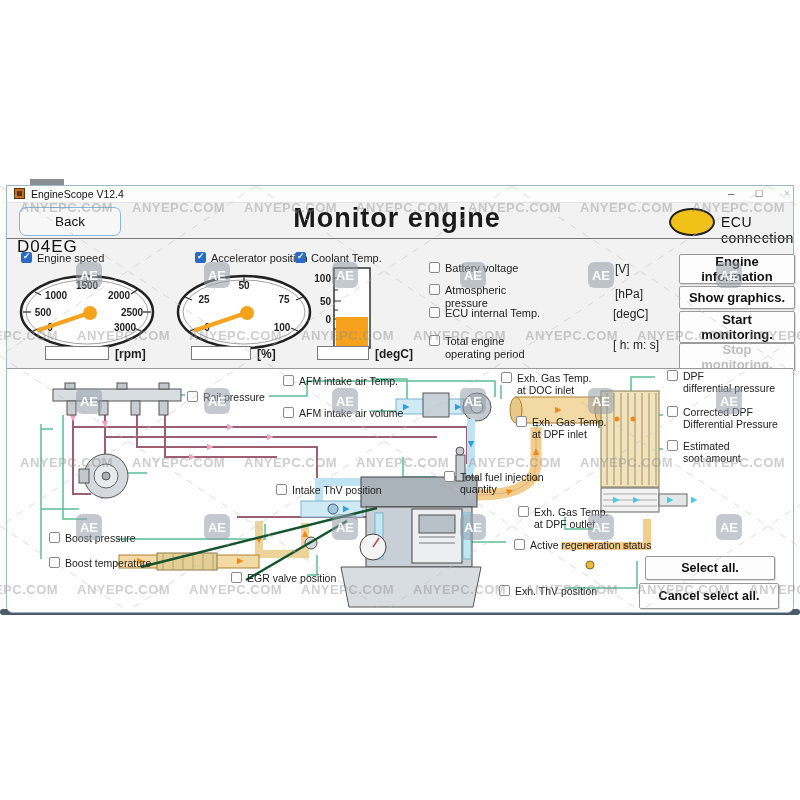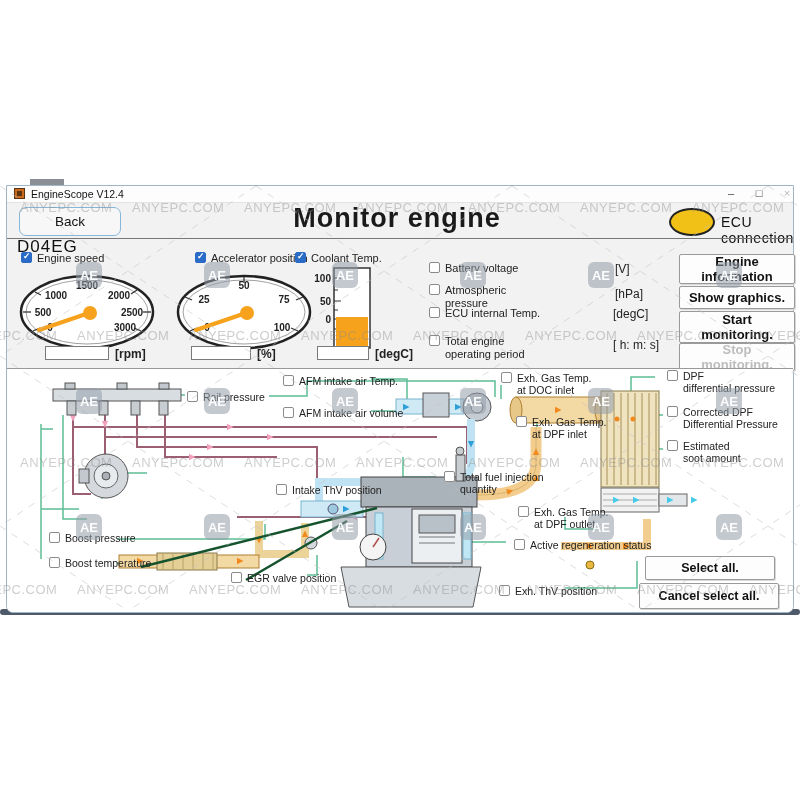--- a/index.html
+++ b/index.html
@@ -35,21 +35,21 @@
   .input{position:absolute;height:14px;border:1px solid #7a7a7a;background:#fff;box-sizing:border-box;font-size:11px;padding:0 2px;}
   .btn{position:absolute;background:#fdfdfd;border:1px solid #9a9a9a;border-radius:2px;box-shadow:1px 1px 0 #d8d8d8;
        display:flex;align-items:center;justify-content:center;text-align:center;font-size:13px;font-weight:bold;color:#111;}
   .btn.disabled{color:#bdbdbd;}
   .sec2-divider{position:absolute;left:0;top:182px;width:100%;height:0;border-top:1px solid #999;}
   .diagram-bg{position:absolute;left:0;top:183px;width:786px;height:243px;background:#fff;border-radius:0 0 6px 6px;}
   
   .sensor{position:absolute;display:flex;gap:5px;align-items:flex-start;font-size:10.5px;color:#222;z-index:3;}
   
   .overlay{position:absolute;left:0;top:0;width:800px;height:800px;pointer-events:none;z-index:10;}
-  .wm-text{position:absolute;font-size:13px;font-weight:normal;color:#8b8b8b;opacity:0.42;letter-spacing:0.5px;}
+  .wm-text{position:absolute;font-size:13px;font-weight:bold;color:#8b8b8b;opacity:0.42;letter-spacing:0.5px;}
   .ae-badge{position:absolute;width:26px;height:26px;border-radius:6px;background:rgba(148,157,170,0.55);
             color:rgba(255,255,255,0.95);font-size:13px;font-weight:bold;display:flex;align-items:center;justify-content:center;}
 </style>
 </head>
 <body>
 
 <div class="stage">
   <div class="top-notch"></div>
   <div class="bottom-strip"></div>
 

